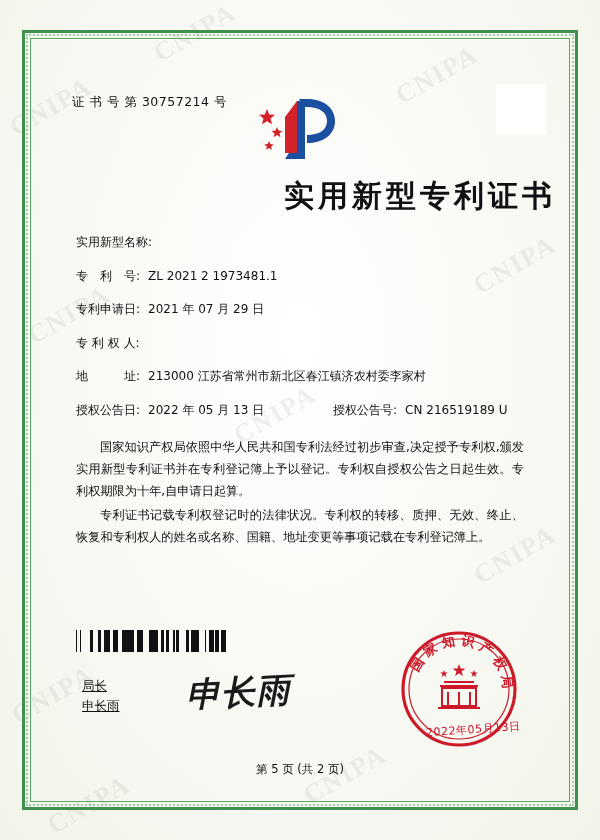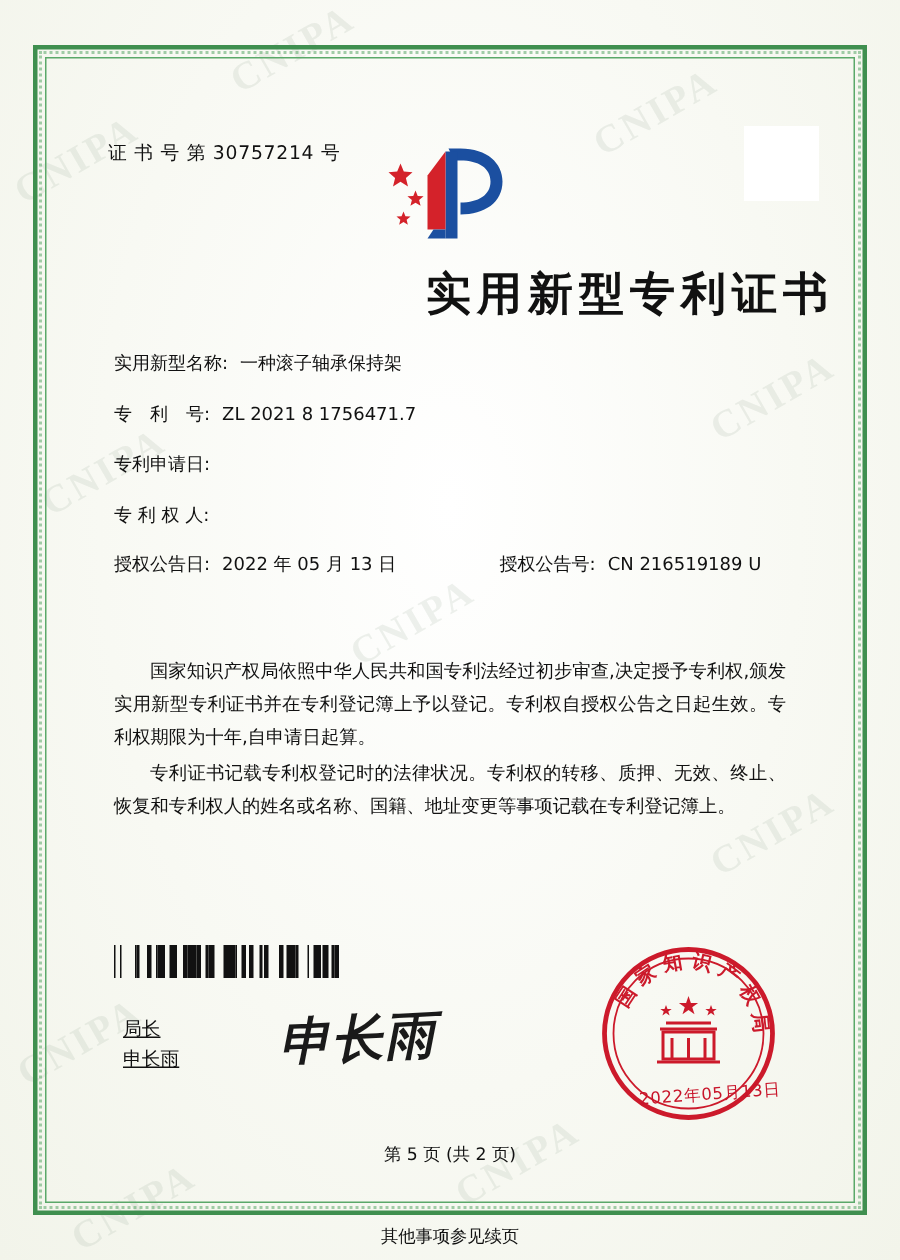--- a/index.html
+++ b/index.html
@@ -272,31 +272,35 @@
           <polygon points="14,46 15.3,49.1 18.7,49.4 16.1,51.5 16.9,54.8 14,53 11.1,54.8 11.9,51.5 9.3,49.4 12.7,49.1"></polygon>
         </g>
       </svg>
     </div>
 
     <div id="title">实用新型专利证书</div>
 
     <div id="fields">
       <div class="field-row">
         <span class="field-label">实用新型名称:</span>
-        <span class="field-value">一种滚子轴承保持架</span>
       </div>
       <div class="field-row">
         <span class="field-label">专　利　号:</span>
-        <span class="field-value">ZL 2021 8 1756471.7</span>
+        <span class="field-value">ZL 2021 2 1973481.1</span>
       </div>
       <div class="field-row">
         <span class="field-label">专利申请日:</span>
+        <span class="field-value">2021 年 07 月 29 日</span>
       </div>
       <div class="field-row">
         <span class="field-label">专 利 权 人:</span>
+      </div>
+      <div class="field-row">
+        <span class="field-label">地　　　址:</span>
+        <span class="field-value">213000 江苏省常州市新北区春江镇济农村委李家村</span>
       </div>
       <div class="field-row two-col">
         <span class="field-label">授权公告日:</span>
         <span class="field-value">2022 年 05 月 13 日</span>
         <span class="field-label2">授权公告号:</span>
         <span class="field-value2">CN 216519189 U</span>
       </div>
     </div>
 
     <div id="paras">
@@ -407,14 +411,13 @@
         <text font-size="13" fill="#cc1a2b" font-family="DejaVu Sans, sans-serif" font-weight="bold" letter-spacing="5">
           <textPath href="#sealArcTop" startOffset="12%">国家知识产权局</textPath>
         </text>
       </svg>
     </div>
     <div id="seal-date">2022年05月13日</div>
 
     <div id="page-num">第 5 页 (共 2 页)</div>
   </div>
 
-  <div id="footer-note">其他事项参见续页</div>
 </div>
 
 </body></html>

